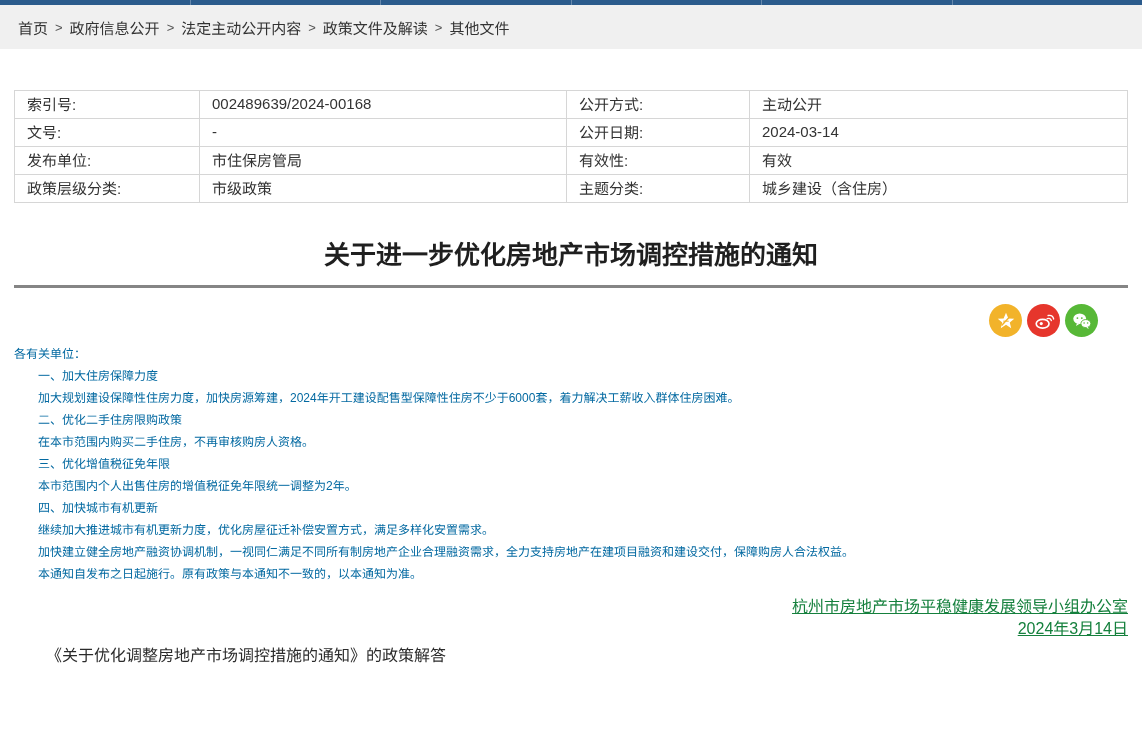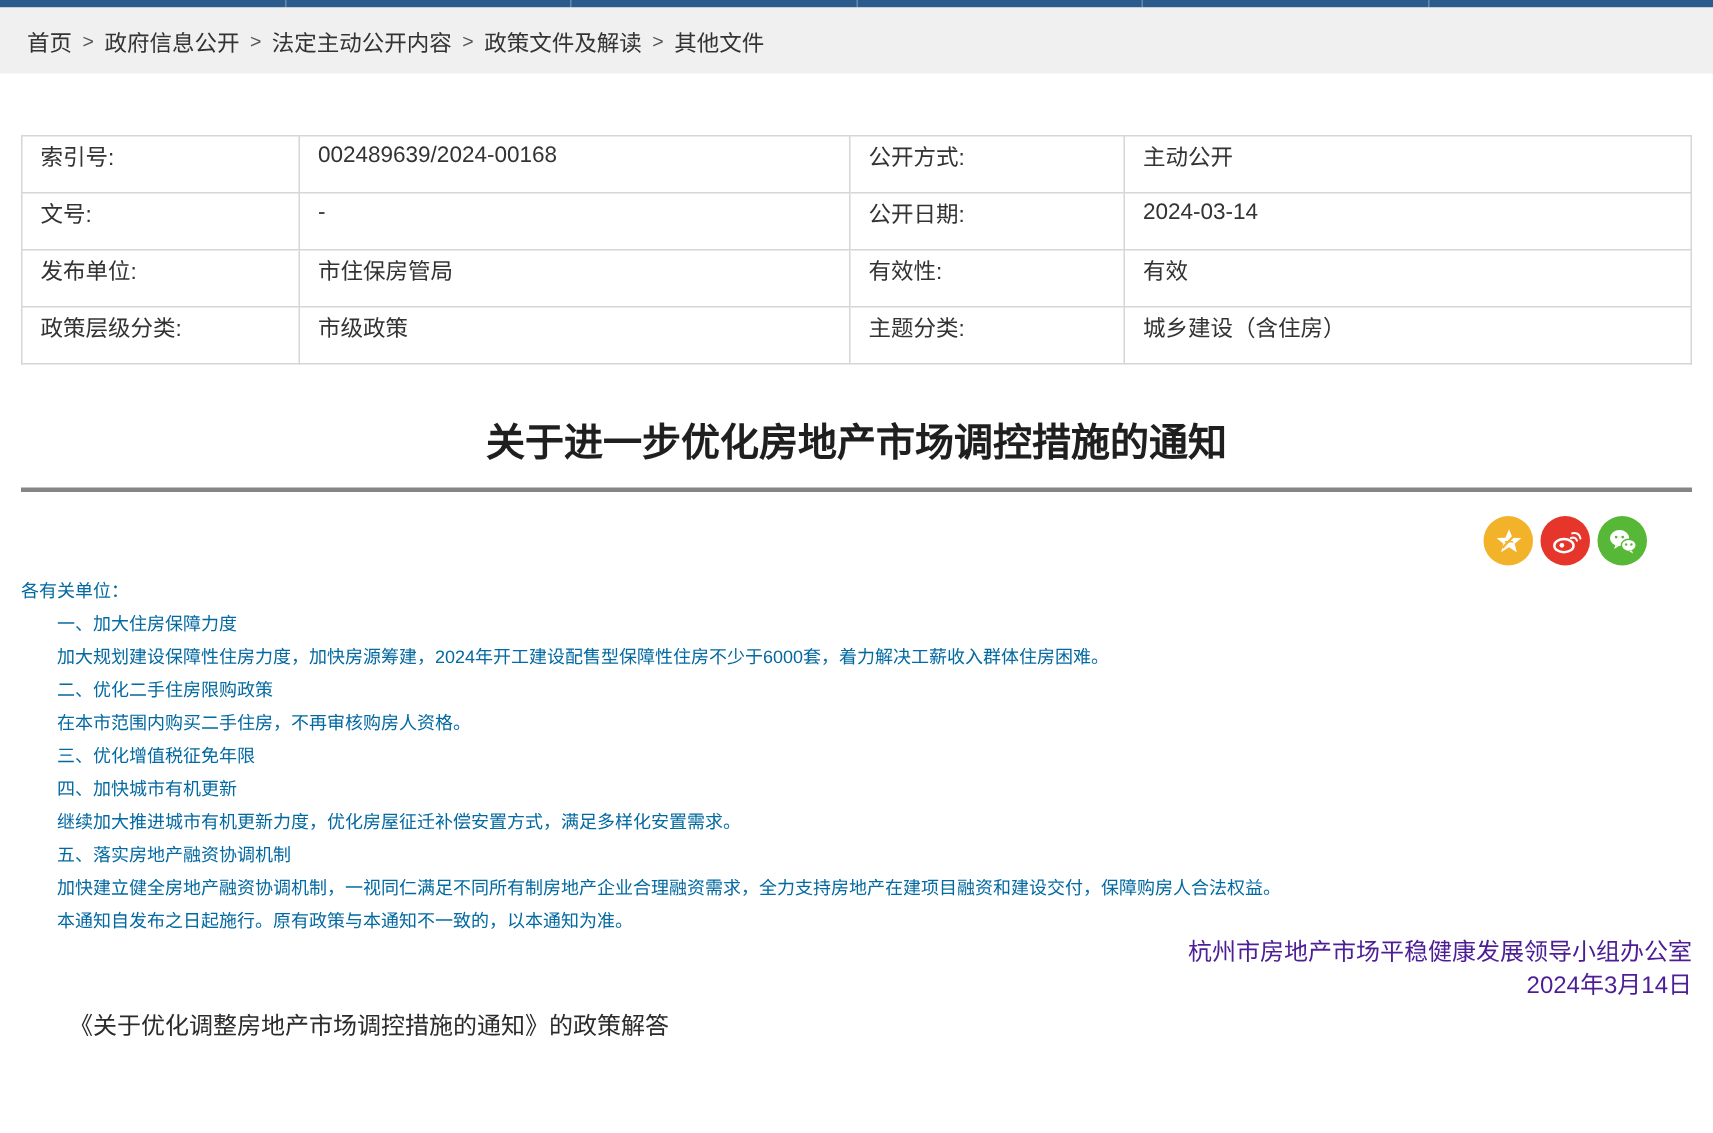--- a/index.html
+++ b/index.html
@@ -45,21 +45,21 @@
     width: 100%;
     margin-top: 41px;
     border-collapse: collapse;
     table-layout: fixed;
   }
   .meta-table td {
     border: 1px solid #d6d6d6;
     height: 25px;
     font-size: 15px;
     color: #333;
-    padding: 2px 8px 14px 12px;
+    padding: 2px 8px 4px 12px;
     white-space: nowrap;
     overflow: hidden;
   }
 
   
   .doc-title {
     margin-top: 35px;
     text-align: center;
     font-size: 26px;
     line-height: 34px;
@@ -96,24 +96,26 @@
   .article {
     margin-top: 6px;
     font-size: 12px;
     line-height: 22px;
     color: #0369a1;
   }
   .article p { margin: 0; }
   .article p.indent { text-indent: 2em; }
 
   .signature-block {
+    margin-top: 11px;
     text-align: right;
     font-size: 16px;
     line-height: 22px;
-    color: #4c1d95;
+    color: #15803d;
+    text-decoration: underline;
   }
 
   .related-link {
     margin-top: 5px;
     font-size: 16px;
     line-height: 22px;
     color: #2b2b2b;
     text-indent: 2em;
     cursor: pointer;
   }
@@ -232,26 +234,26 @@
       <p class="indent">一、加大住房保障力度</p>
 
       <p class="indent">加大规划建设保障性住房力度，加快房源筹建，2024年开工建设配售型保障性住房不少于6000套，着力解决工薪收入群体住房困难。</p>
 
       <p class="indent">二、优化二手住房限购政策</p>
 
       <p class="indent">在本市范围内购买二手住房，不再审核购房人资格。</p>
 
       <p class="indent">三、优化增值税征免年限</p>
 
+      <p class="indent">本市范围内个人出售住房的增值税征免年限统一调整为2年。</p>
 
       <p class="indent">四、加快城市有机更新</p>
 
       <p class="indent">继续加大推进城市有机更新力度，优化房屋征迁补偿安置方式，满足多样化安置需求。</p>
 
-      <p class="indent">五、落实房地产融资协调机制</p>
 
       <p class="indent">加快建立健全房地产融资协调机制，一视同仁满足不同所有制房地产企业合理融资需求，全力支持房地产在建项目融资和建设交付，保障购房人合法权益。</p>
 
       <p class="indent">本通知自发布之日起施行。原有政策与本通知不一致的，以本通知为准。</p>
     </div>
 
   <div class="signature-block">
     <p>杭州市房地产市场平稳健康发展领导小组办公室</p>
     <p>2024年3月14日</p>
   </div>

